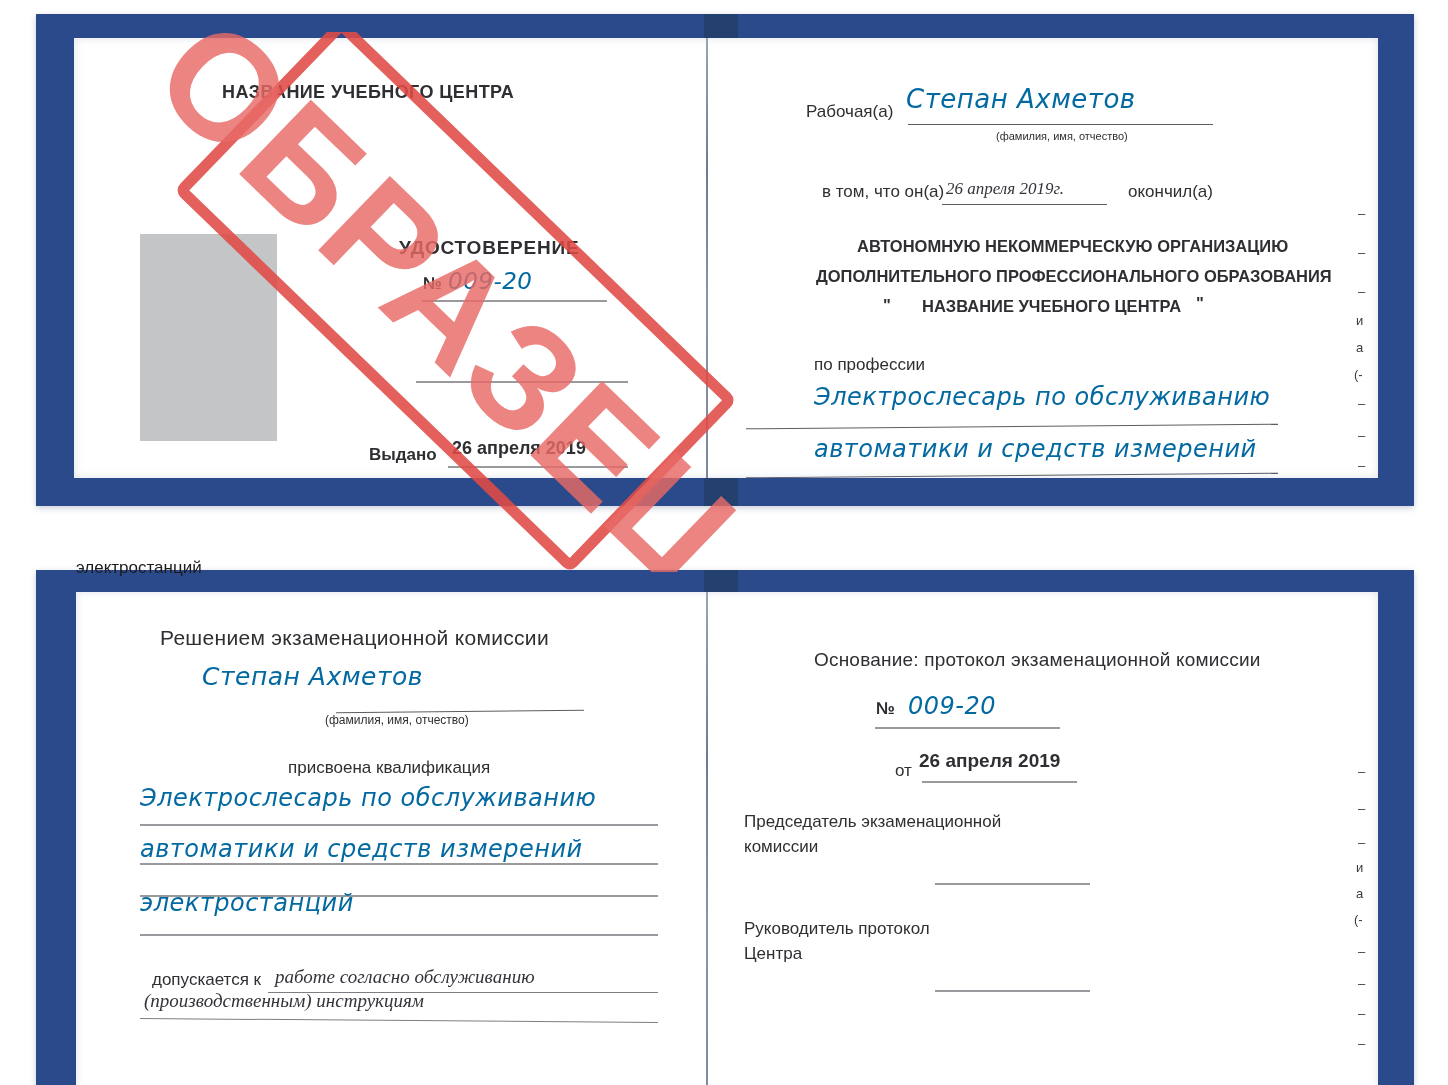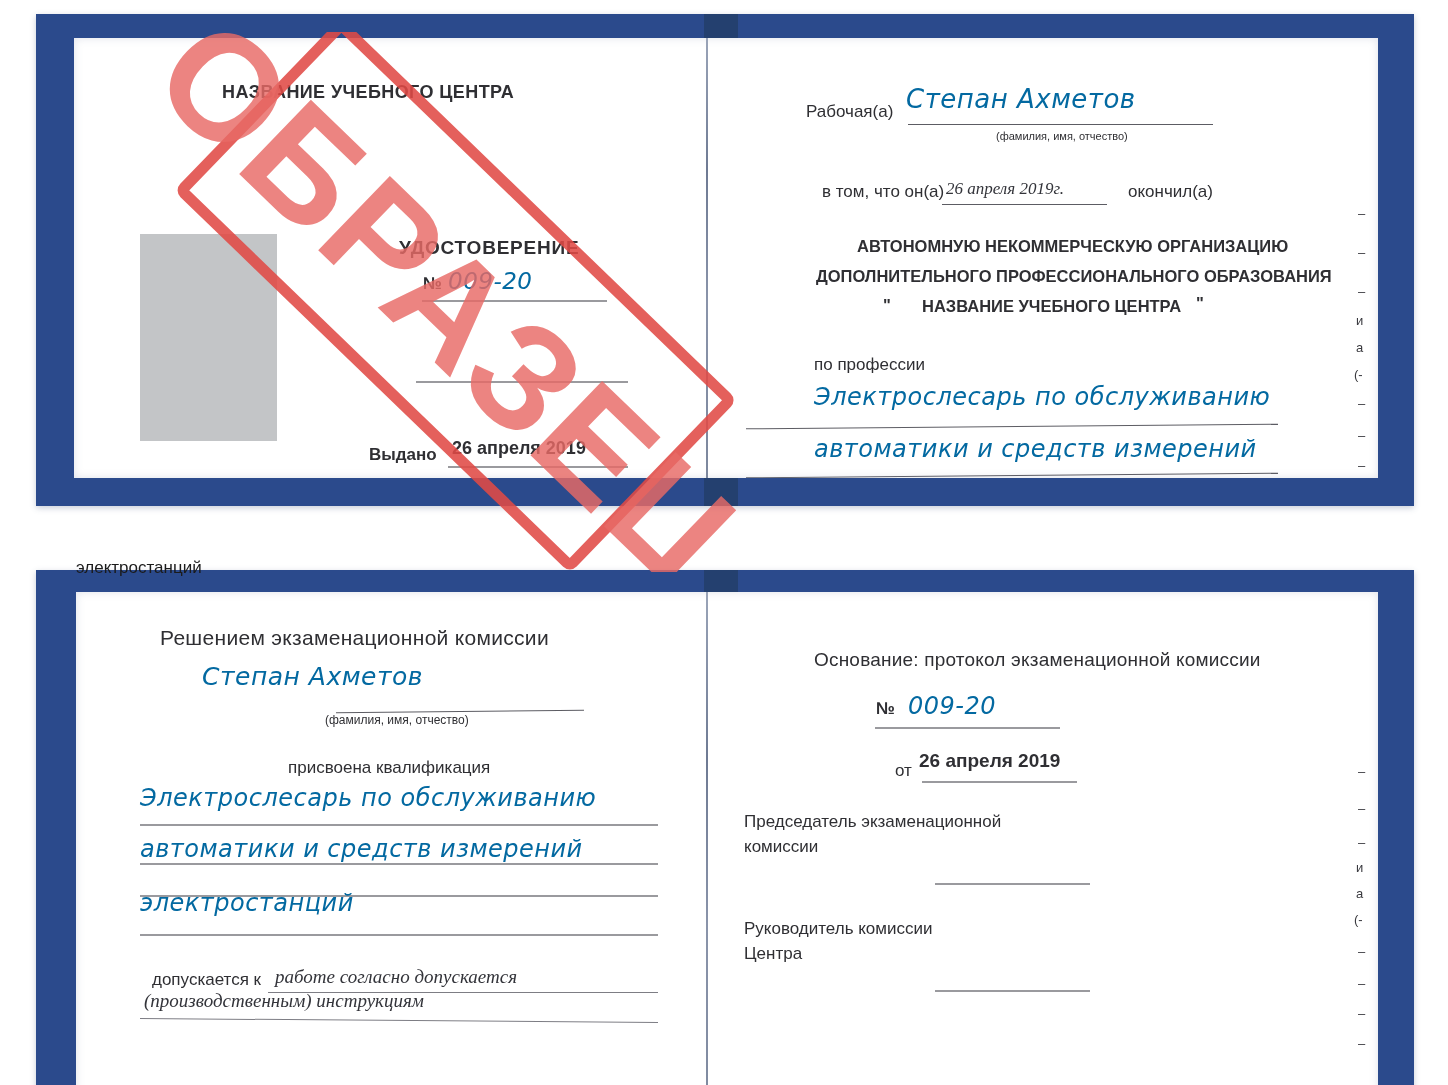--- a/index.html
+++ b/index.html
@@ -283,21 +283,21 @@
       <div class="rule" style="left:64px; top:232px; width:518px;"></div>
 
       <div class="rule" style="left:64px; top:271px; width:518px;"></div>
       <div class="t-hand" style="left:64px; top:243px; font-size:24px;">автоматики и средств измерений</div>
       <div class="rule" style="left:64px; top:303px; width:518px;"></div>
 
       <div class="t-hand" style="left:64px; top:297px; font-size:24px;">электростанций</div>
       <div class="rule" style="left:64px; top:342px; width:518px;"></div>
 
       <div class="t-print" style="left:76px; top:378px; font-size:17px;">допускается к</div>
-      <div class="t-hand-serif" style="left:199px; top:374px; font-size:19px;">работе согласно допускается</div>
+      <div class="t-hand-serif" style="left:199px; top:374px; font-size:19px;">работе согласно обслуживанию</div>
       <div class="rule thin" style="left:192px; top:400px; width:390px;"></div>
 
       <div class="t-hand-serif" style="left:68px; top:398px; font-size:19px;">(производственным) инструкциям</div>
       <div class="rule thin" style="left:64px; top:428px; width:518px; transform:rotate(0.45deg);"></div>
 
     </div>
 
     <div class="page" style="left:634px; right:8px;">
 
       <div class="t-print" style="left:104px; top:57px; font-size:19px; letter-spacing:0.2px;">Основание: протокол экзаменационной комиссии</div>
@@ -307,21 +307,21 @@
       <div class="rule" style="left:165px; top:135px; width:185px;"></div>
 
       <div class="t-print" style="left:185px; top:169px; font-size:17px;">от</div>
       <div class="t-print t-bold" style="left:209px; top:158px; font-size:19px;">26 апреля 2019</div>
       <div class="rule" style="left:212px; top:189px; width:155px;"></div>
 
       <div class="t-print" style="left:34px; top:220px; font-size:17px;">Председатель экзаменационной</div>
       <div class="t-print" style="left:34px; top:245px; font-size:17px;">комиссии</div>
       <div class="rule" style="left:225px; top:291px; width:155px;"></div>
 
-      <div class="t-print" style="left:34px; top:327px; font-size:17px;">Руководитель комиссии</div>
+      <div class="t-print" style="left:34px; top:327px; font-size:17px;">Руководитель протокол</div>
       <div class="t-print" style="left:34px; top:352px; font-size:17px;">Центра</div>
       <div class="rule" style="left:225px; top:398px; width:155px;"></div>
 
       <div>
         <div class="edge-frag" style="left:648px; top:172px;">–</div>
         <div class="edge-frag" style="left:648px; top:209px;">–</div>
         <div class="edge-frag" style="left:648px; top:243px;">–</div>
         <div class="edge-frag" style="left:646px; top:268px;">и</div>
         <div class="edge-frag" style="left:646px; top:294px;">а</div>
         <div class="edge-frag" style="left:644px; top:320px;">(-</div>

